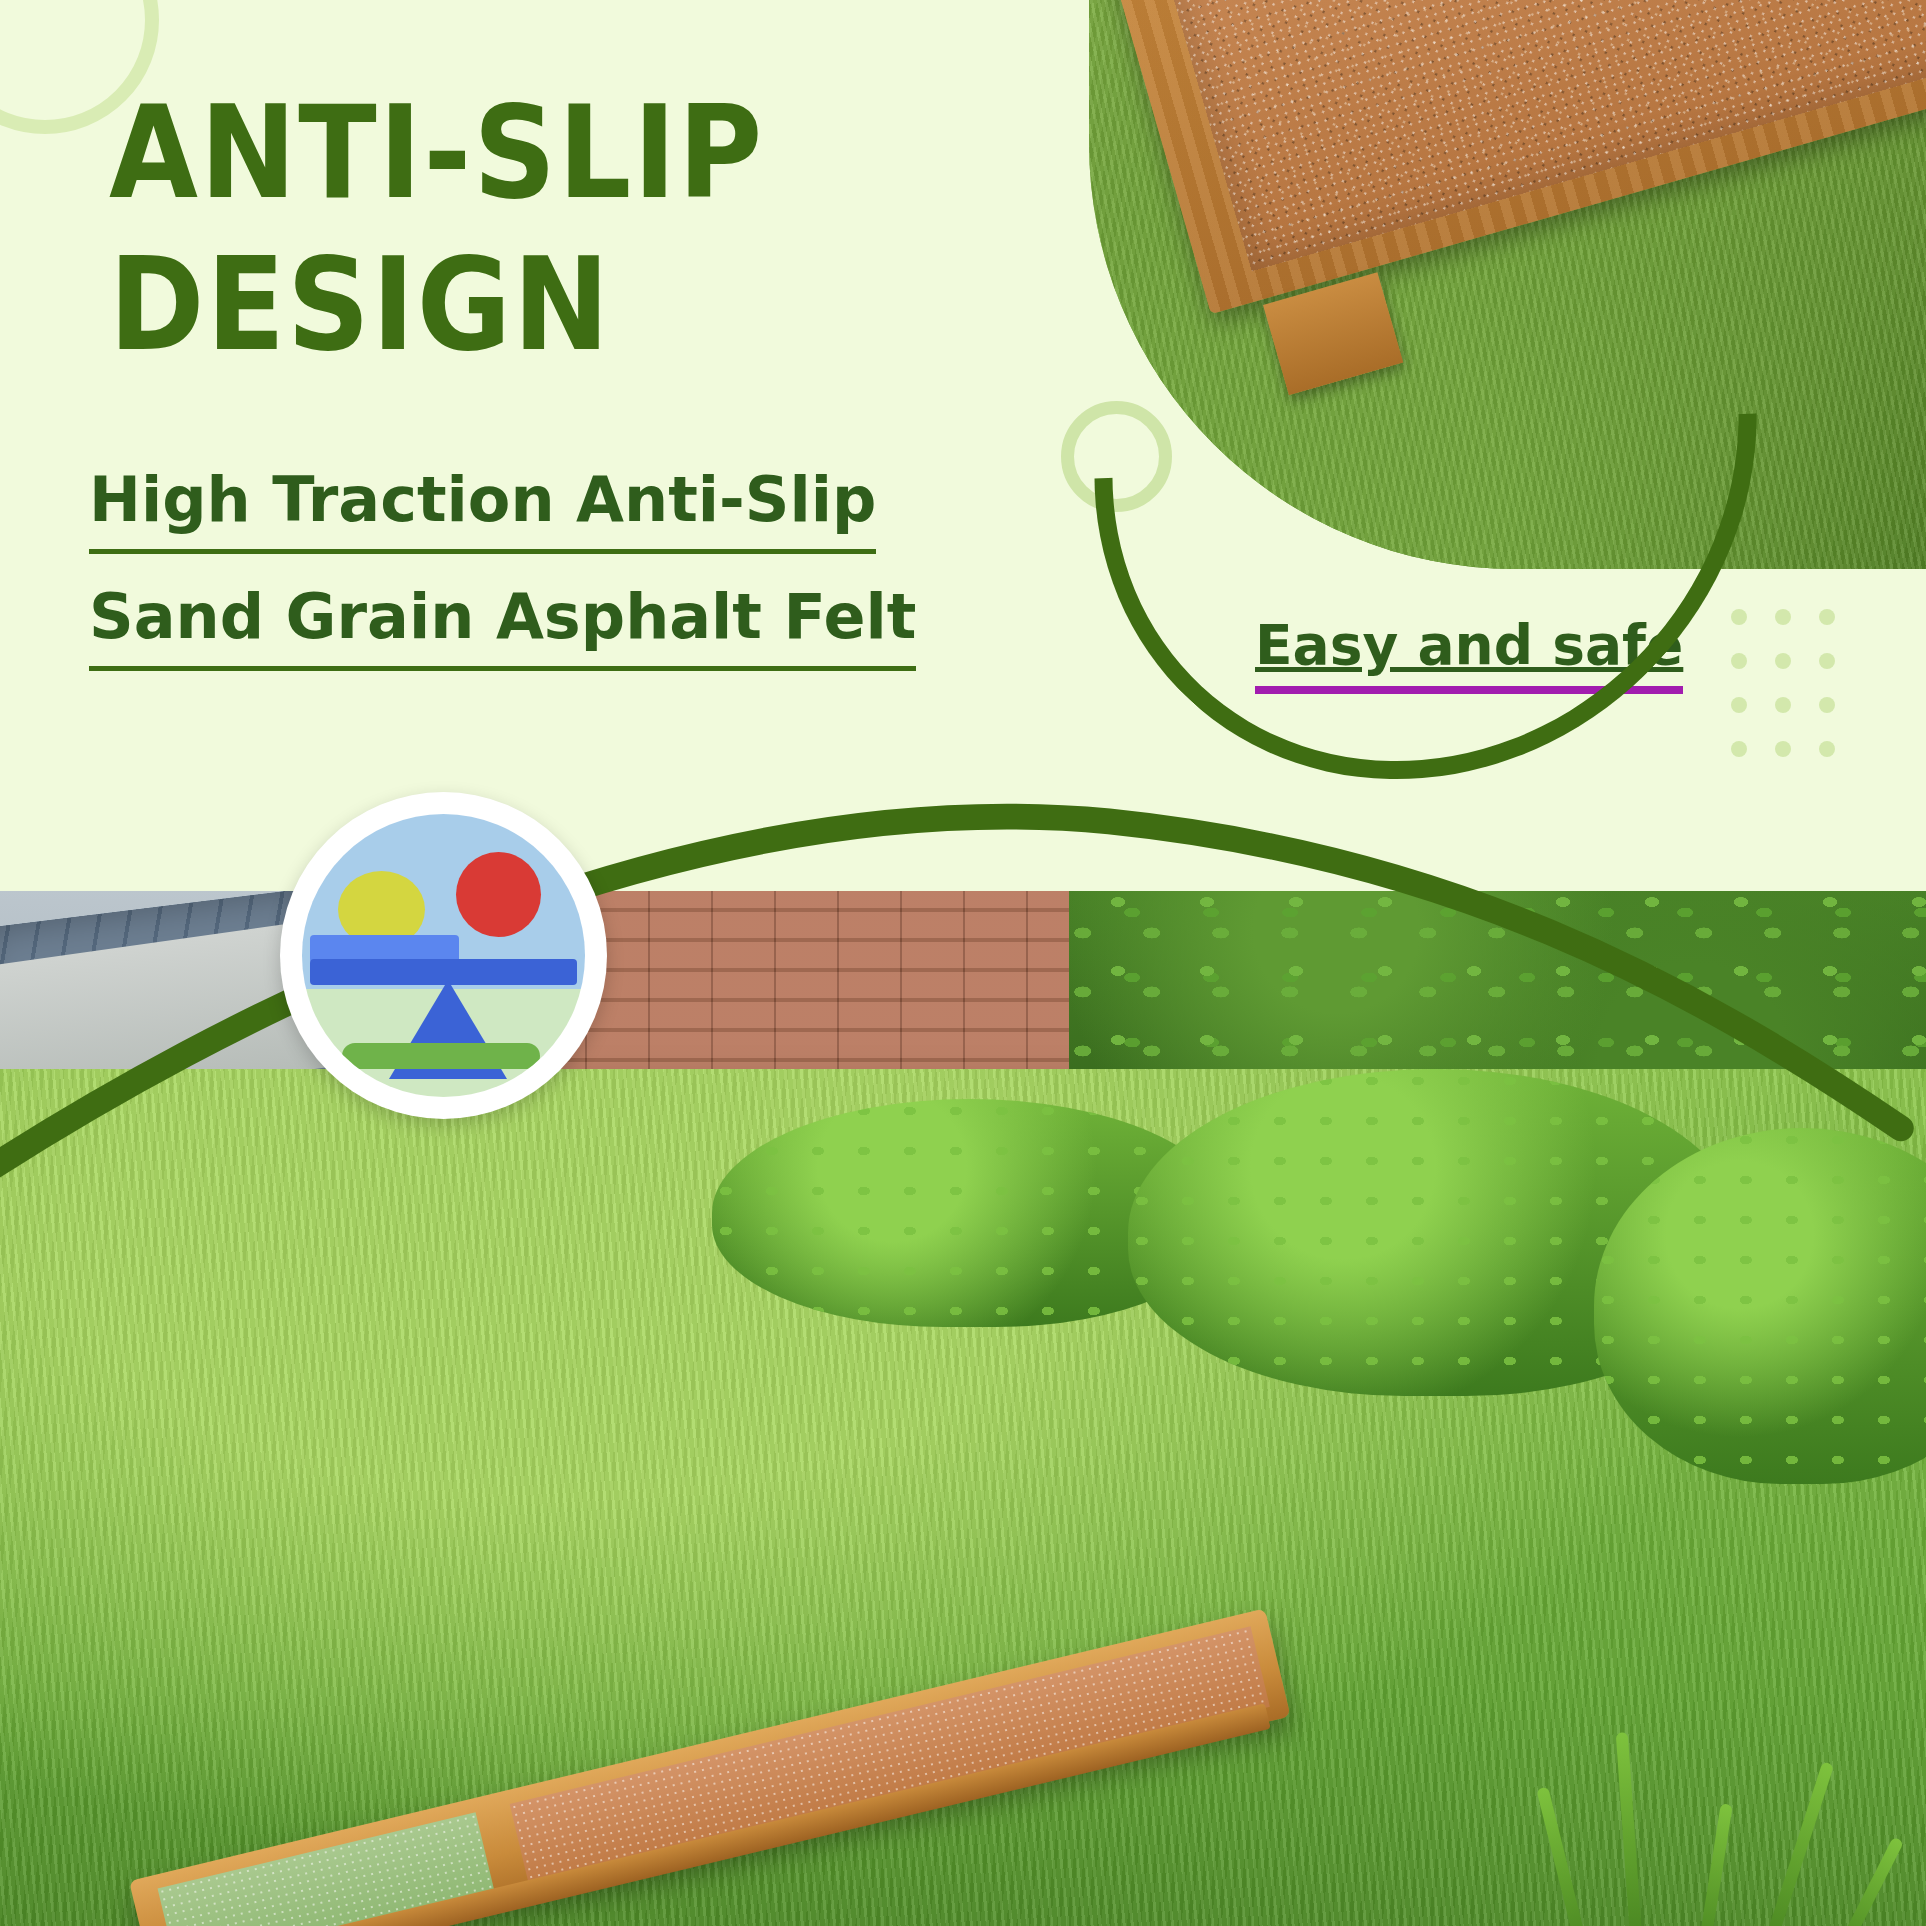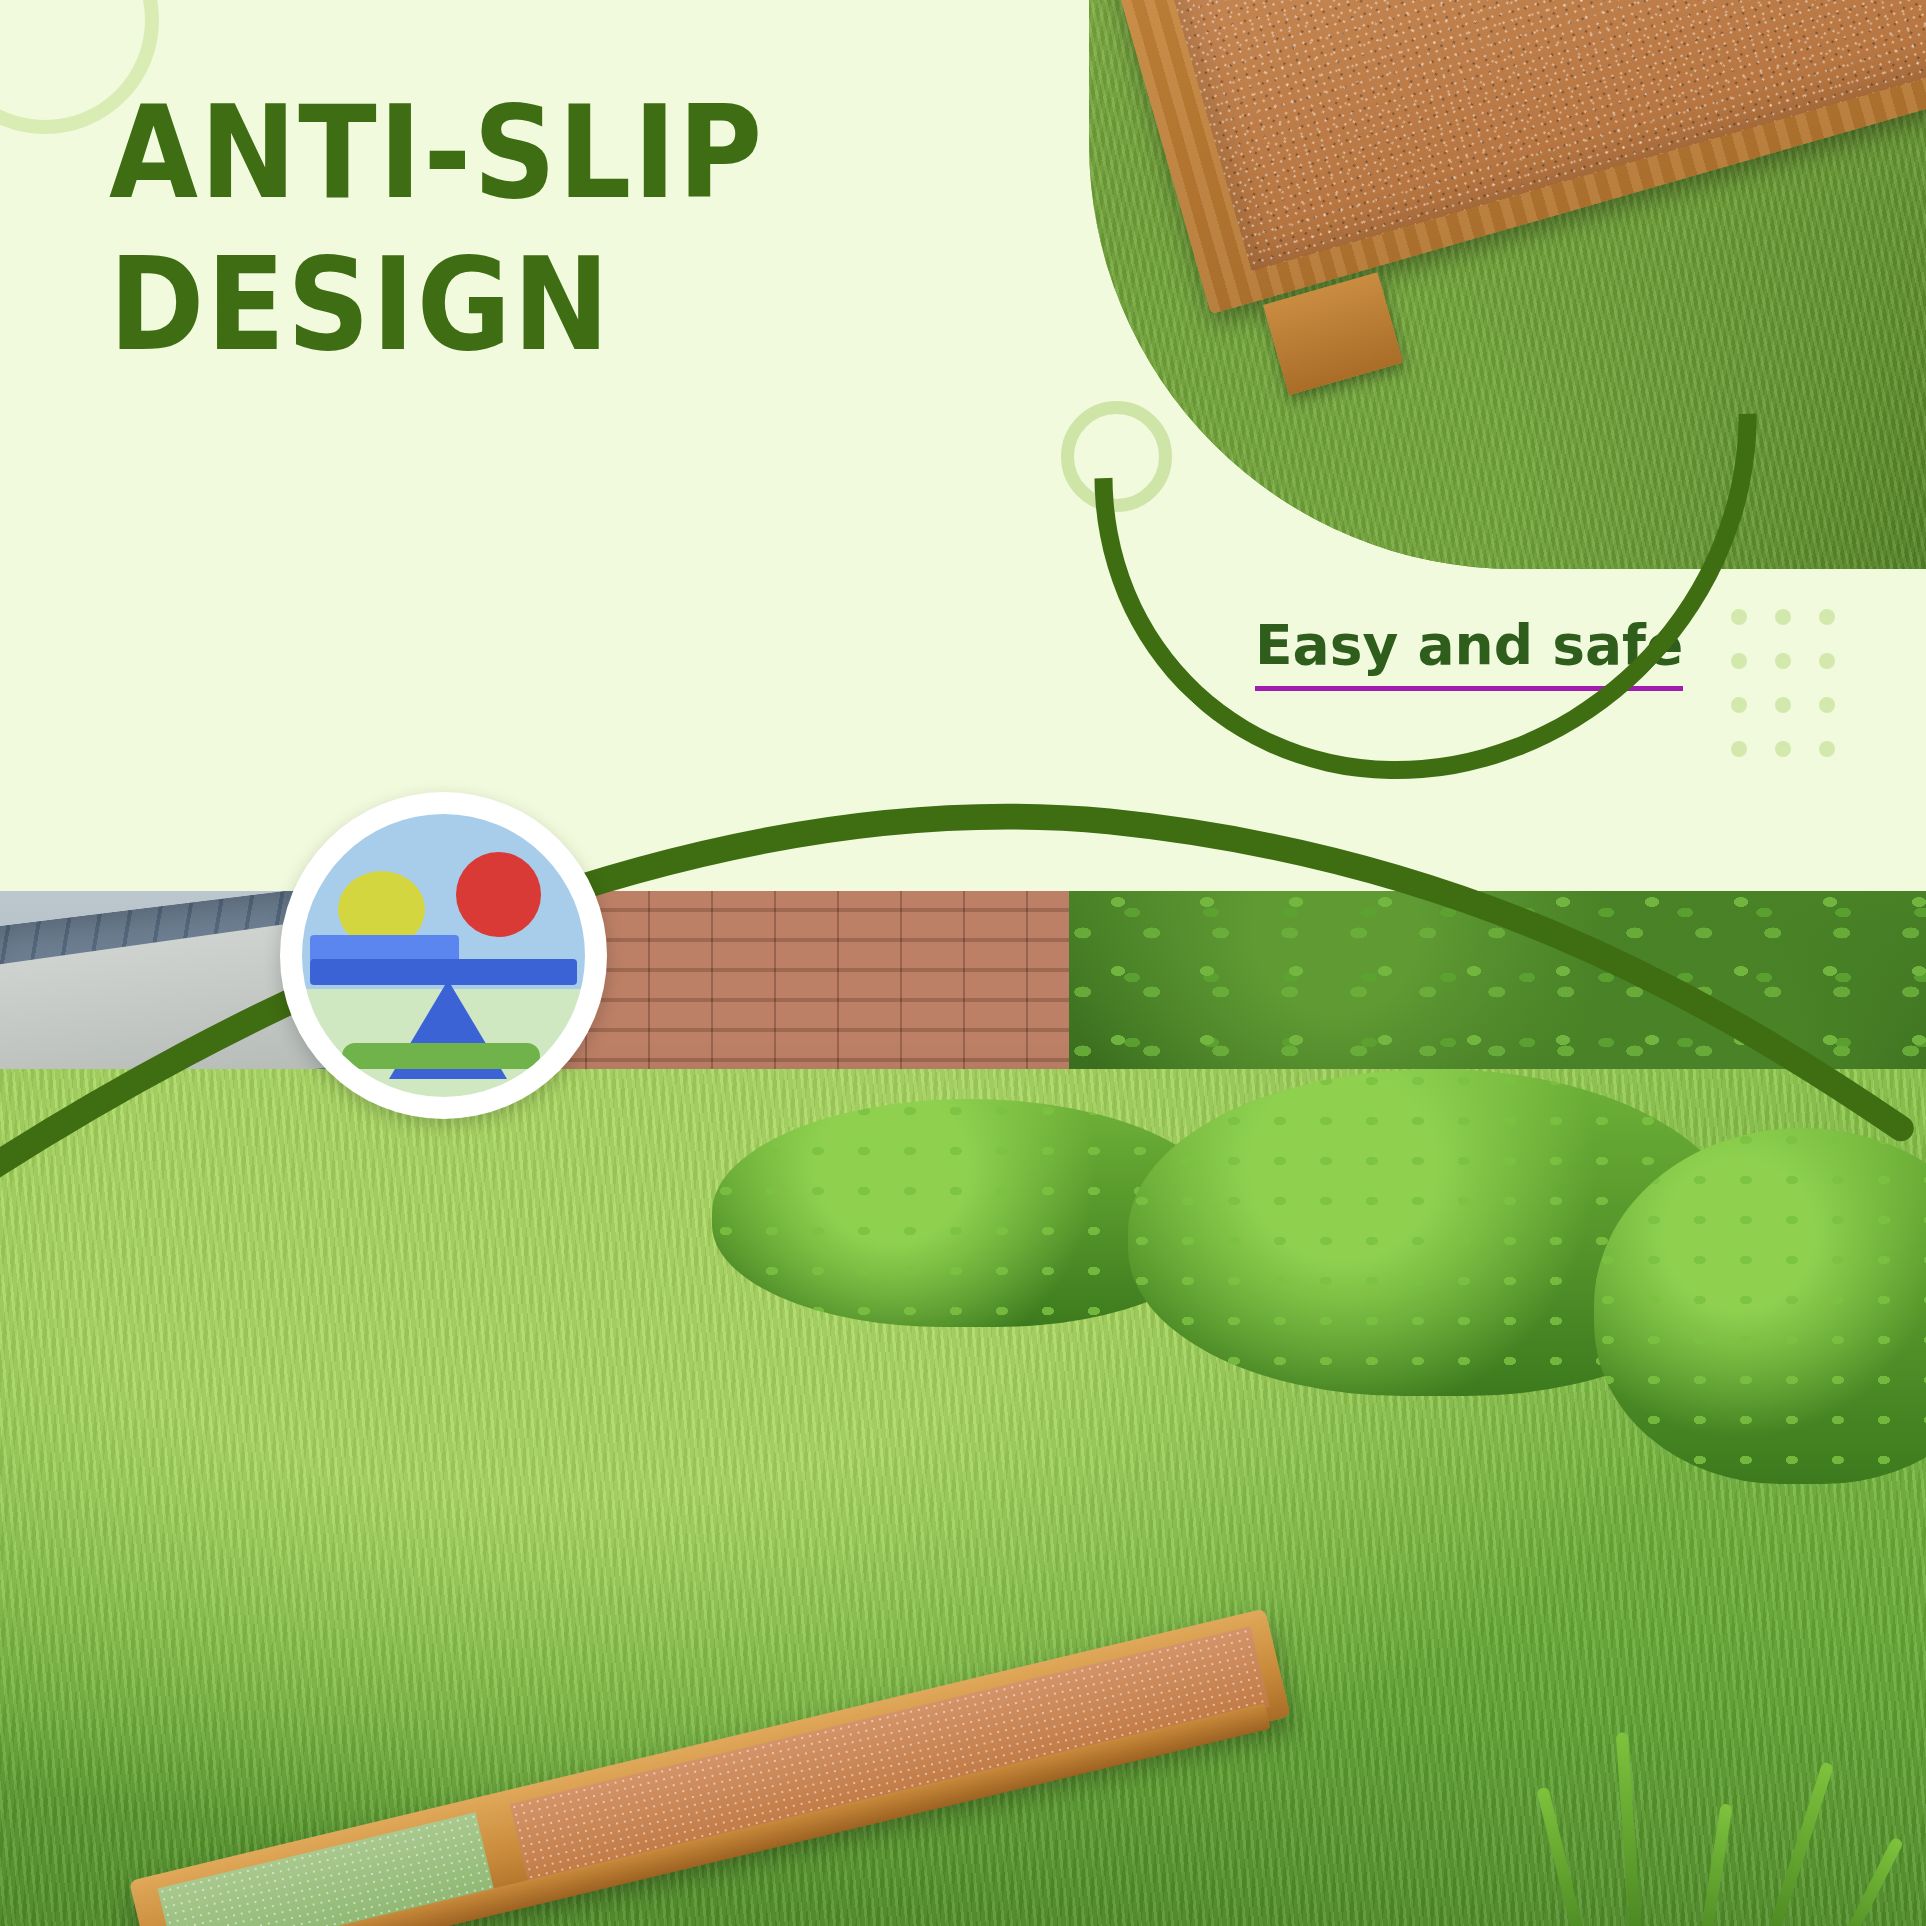--- a/index.html
+++ b/index.html
@@ -49,21 +49,21 @@
     border-bottom:5px solid #3e6d13;
     padding-bottom:4px;
   }
 
   
   .rcaption{
     position:absolute;left:1255px;top:606px;width:465px;
     font-size:55px;line-height:1.42;color:#2f5d1c;font-weight:600;
     text-align:left;
   }
-  .rcaption .ul{display:inline-block;border-bottom:5px solid #a21caf;padding-bottom:2px;}
+  .rcaption .ul{display:inline-block;border-bottom:8px solid #a21caf;padding-bottom:2px;text-decoration:underline;}
 
   
   .dotgrid{position:absolute;display:grid;}
   .dotgrid span{display:block;border-radius:50%;background:#d3e8ac;}
 
   
   .ring{position:absolute;border-radius:50%;box-sizing:border-box;border:13px solid #cfe5a8;}
 
   
   .photo-tr{
@@ -299,20 +299,24 @@
 
 <div id="stage">
 
   <div class="corner-arc"></div>
 
   <div class="headline">
     <div>ANTI-SLIP</div>
     <div>DESIGN</div>
   </div>
 
+  <div class="subhead">
+    <div><span class="ul">High Traction Anti-Slip</span></div>
+    <div style="margin-top:18px"><span class="ul">Sand Grain Asphalt Felt</span></div>
+  </div>
 
   <div class="rcaption">
     <div><span class="ul">Easy and safe</span></div>
   </div>
 
   <div class="ring" style="left:1061px;top:401px;width:111px;height:111px;"></div>
   <div class="ring" style="left:1663px;top:945px;width:111px;height:111px;"></div>
 
   <div class="dotgrid" style="left:1731px;top:609px;grid-template-columns:repeat(3,44px);grid-template-rows:repeat(4,44px);">
     <span style="width:16px;height:16px"></span>

